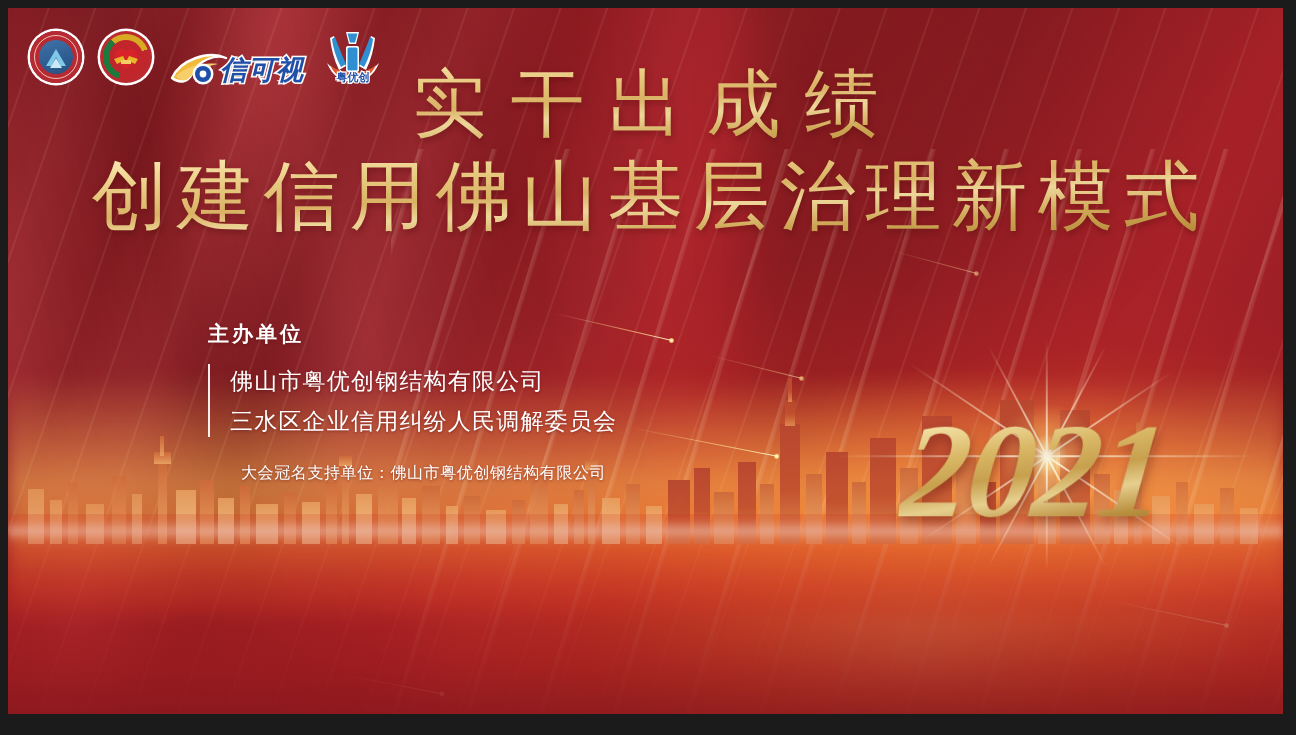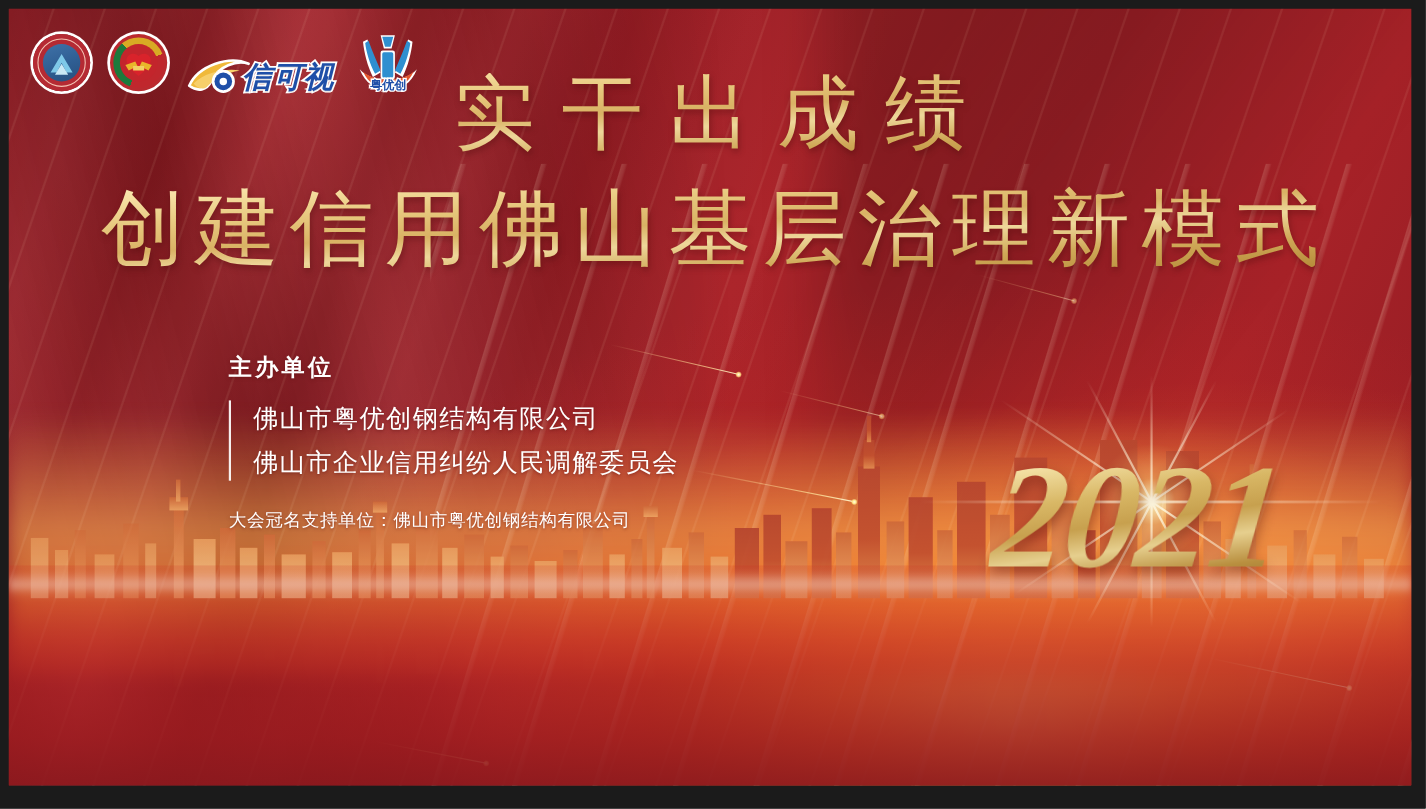--- a/index.html
+++ b/index.html
@@ -266,21 +266,21 @@
   }
   .hl{
     font-family:"DejaVu Serif","Liberation Serif",serif;
     font-weight:400;
     background:linear-gradient(177deg,#fdf0c4 0%,#f6dfa2 14%,#e7c87e 30%,#d9b264 46%,#eed79a 58%,#cfa857 74%,#b98f3d 90%,#ab7f33 100%);
     -webkit-background-clip:text; background-clip:text;
     color:transparent; -webkit-text-fill-color:transparent;
     filter:drop-shadow(1px 3px 3px rgba(80,12,12,.45));
   }
   .hl1{ font-size:74px; line-height:1.02; letter-spacing:24px; text-indent:24px; }
-  .hl2{ font-size:76px; line-height:1.12; letter-spacing:10px; text-indent:10px; margin-top:24px; }
+  .hl2{ font-size:76px; line-height:1.12; letter-spacing:10px; text-indent:10px; margin-top:12px; }
 
   
   #info{
     position:absolute; left:200px; top:312px; z-index:15;
     color:#ffffff;
     text-shadow:0 1px 3px rgba(90,15,15,.55);
     user-select:none;
   }
   #host-title{
     font-family:"DejaVu Sans","Liberation Sans",sans-serif;
@@ -296,21 +296,21 @@
     width:2px; background:rgba(255,255,255,.92);
   }
   .host-line{
     font-family:"DejaVu Sans","Liberation Sans",sans-serif;
     font-size:23px; letter-spacing:1.2px; line-height:1.72;
     white-space:nowrap;
   }
   #sponsor{
     font-family:"DejaVu Sans","Liberation Sans",sans-serif;
     font-size:16px; letter-spacing:.6px;
-    margin-top:22px; white-space:nowrap;
+    margin-top:22px; white-space:nowrap;margin-left:33px;
   }
   #event-date{
     font-family:"DejaVu Sans","Liberation Sans",sans-serif;
     font-size:30px; letter-spacing:1px;
     margin-top:38px; white-space:nowrap;
   }
 </style>
 </head>
 <body>
 
@@ -547,19 +547,19 @@
     <div id="headline">
       <div class="hl hl1">实干出成绩</div>
       <div class="hl hl2">创建信用佛山基层治理新模式</div>
     </div>
 
     <div id="info">
       <div id="host-title">主办单位</div>
       <div id="host-body">
         <div id="host-rule"></div>
         <div class="host-line">佛山市粤优创钢结构有限公司</div>
-        <div class="host-line">佛山市企业信用纠纷人民调解委员会</div>
+        <div class="host-line">三水区企业信用纠纷人民调解委员会</div>
       </div>
       <div id="sponsor">大会冠名支持单位：佛山市粤优创钢结构有限公司</div>
     </div>
 
   </div>
 </div>
 
 </body></html>

